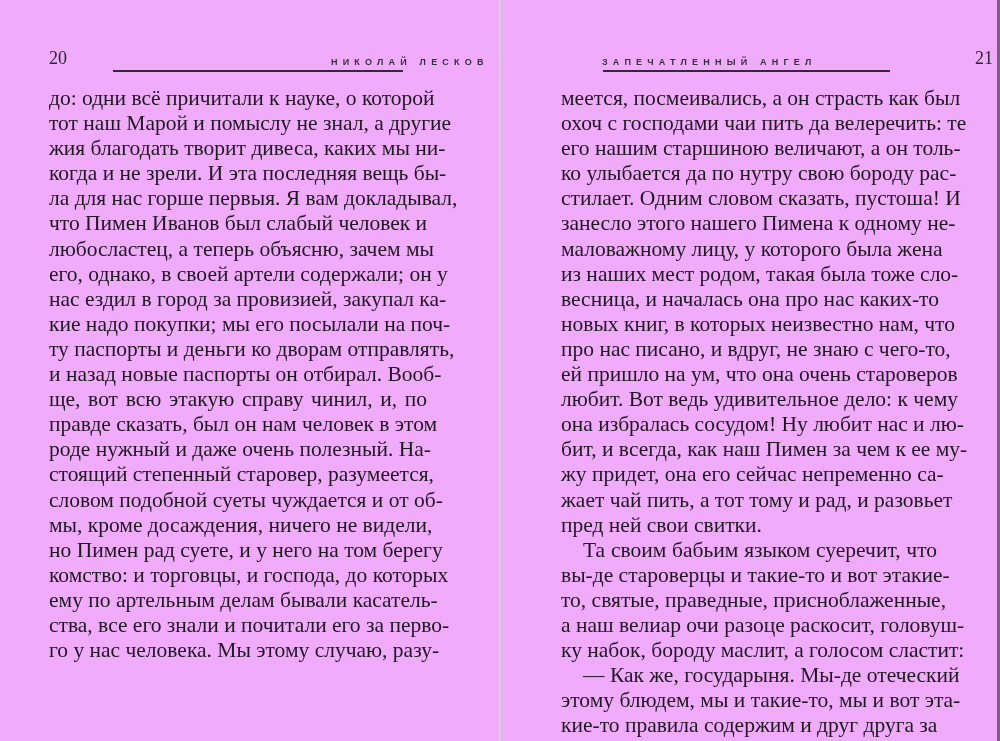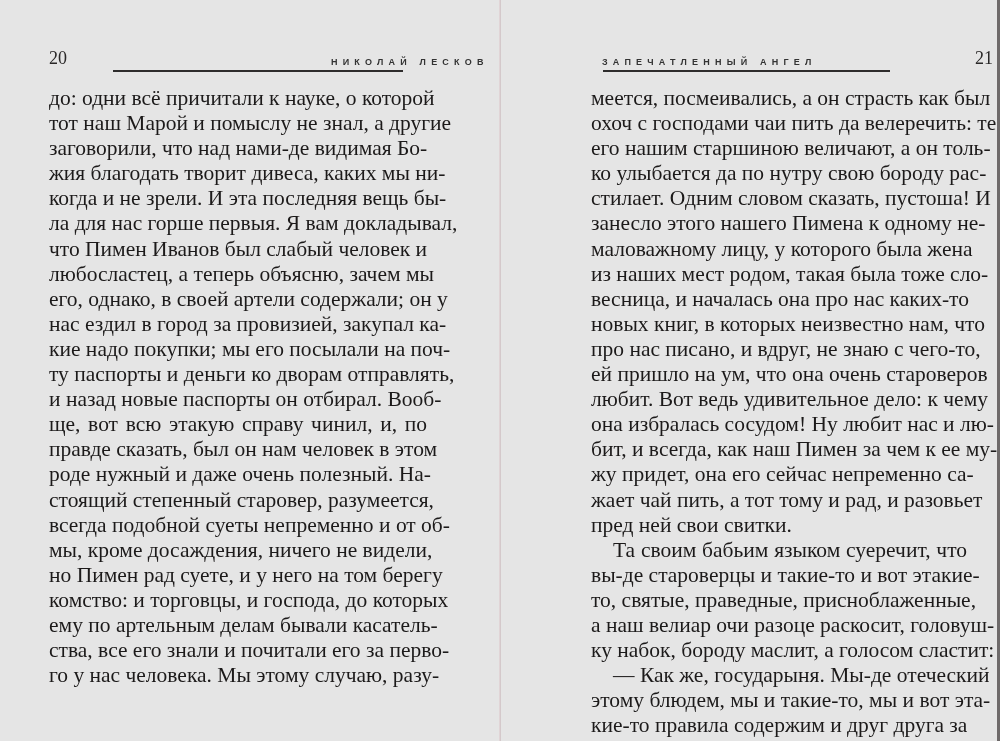--- a/index.html
+++ b/index.html
@@ -5,21 +5,21 @@
   html, body { margin: 0; padding: 0; }
   body {
     width: 1000px; height: 741px; overflow: hidden;
     background: #fbf9f8;
     position: relative;
     font-family: "DejaVu Serif", "Liberation Serif", serif;
     color: #1e1c1c;
   }
   .page {
     position: absolute; top: 0; height: 741px;
-    background: #e5e5e5;
+    background: #f0abfc;
   }
   .page.left { left: 0; width: 499px; }
   .page.right { left: 501px; width: 496px; }
   .gutter {
     position: absolute; left: 499px; top: 0; width: 2px; height: 741px;
     background: linear-gradient(to right, #e6d9db, #cfc4c6);
   }
   .edge-right {
     position: absolute; right: 0; top: 0; width: 3px; height: 741px;
     background: #6e6a6a;
@@ -45,48 +45,47 @@
     color: #1c1a1a;
   }
   .text .line {
     display: block; white-space: nowrap;
     text-align: justify; text-align-last: justify;
     height: 25.1px;
   }
   .text .line.last { text-align-last: left; }
   .text .line.indent { padding-left: 22px; }
   .left .text { left: 49px; width: 378px; }
-  .right .text { left: 90px; width: 376px; font-family: Liberation Serif, serif; }
+  .right .text { left: 60px; width: 376px; font-family: Liberation Serif, serif; }
 </style>
 </head>
 <body>
 
 <div class="page left">
   <div class="folio" style="left:49px;">20</div>
   <div class="running-head" style="left:283px;">НИКОЛАЙ ЛЕСКОВ</div>
   <div class="head-rule" style="left:113px; width:290px;"></div>
   <div class="text">
     <span class="line">до: одни всё причитали к науке, о которой</span>
     <span class="line">тот наш Марой и помыслу не знал, а другие</span>
-    <span class="line">заговорили, что над нами-де видимая Бо-</span>
     <span class="line">жия благодать творит дивеса, каких мы ни-</span>
     <span class="line">когда и не зрели. И эта последняя вещь бы-</span>
     <span class="line">ла для нас горше первыя. Я вам докладывал,</span>
     <span class="line">что Пимен Иванов был слабый человек и</span>
     <span class="line">любосластец, а теперь объясню, зачем мы</span>
     <span class="line">его, однако, в своей артели содержали; он у</span>
     <span class="line">нас ездил в город за провизией, закупал ка-</span>
     <span class="line">кие надо покупки; мы его посылали на поч-</span>
     <span class="line">ту паспорты и деньги ко дворам отправлять,</span>
     <span class="line">и назад новые паспорты он отбирал. Вооб-</span>
     <span class="line">ще, вот всю этакую справу чинил, и, по</span>
     <span class="line">правде сказать, был он нам человек в этом</span>
     <span class="line">роде нужный и даже очень полезный. На-</span>
     <span class="line">стоящий степенный старовер, разумеется,</span>
-    <span class="line">всегда подобной суеты непременно и от об-</span>
+    <span class="line">словом подобной суеты чуждается и от об-</span>
     <span class="line">мы, кроме досаждения, ничего не видели,</span>
     <span class="line">но Пимен рад суете, и у него на том берегу</span>
     <span class="line">комство: и торговцы, и господа, до которых</span>
     <span class="line">ему по артельным делам бывали касатель-</span>
     <span class="line">ства, все его знали и почитали его за перво-</span>
     <span class="line">го у нас человека. Мы этому случаю, разу-</span>
   </div>
 </div>
 
 <div class="gutter"></div>

